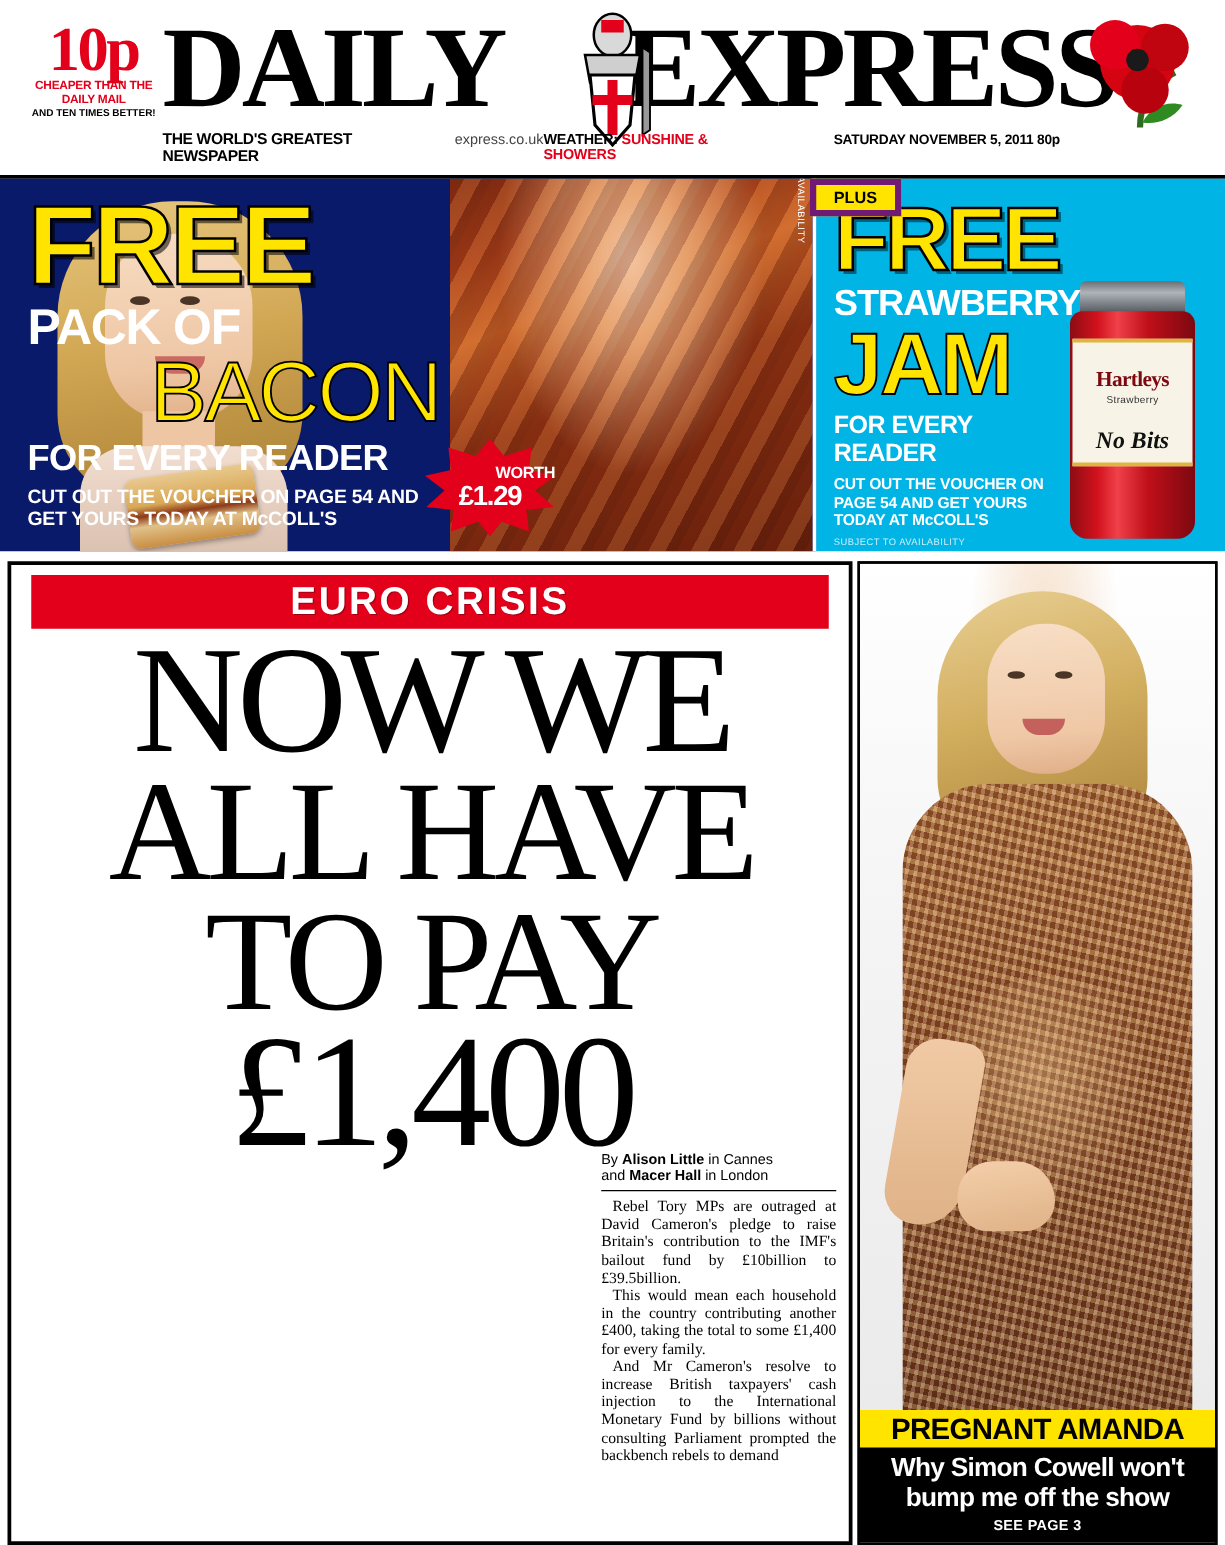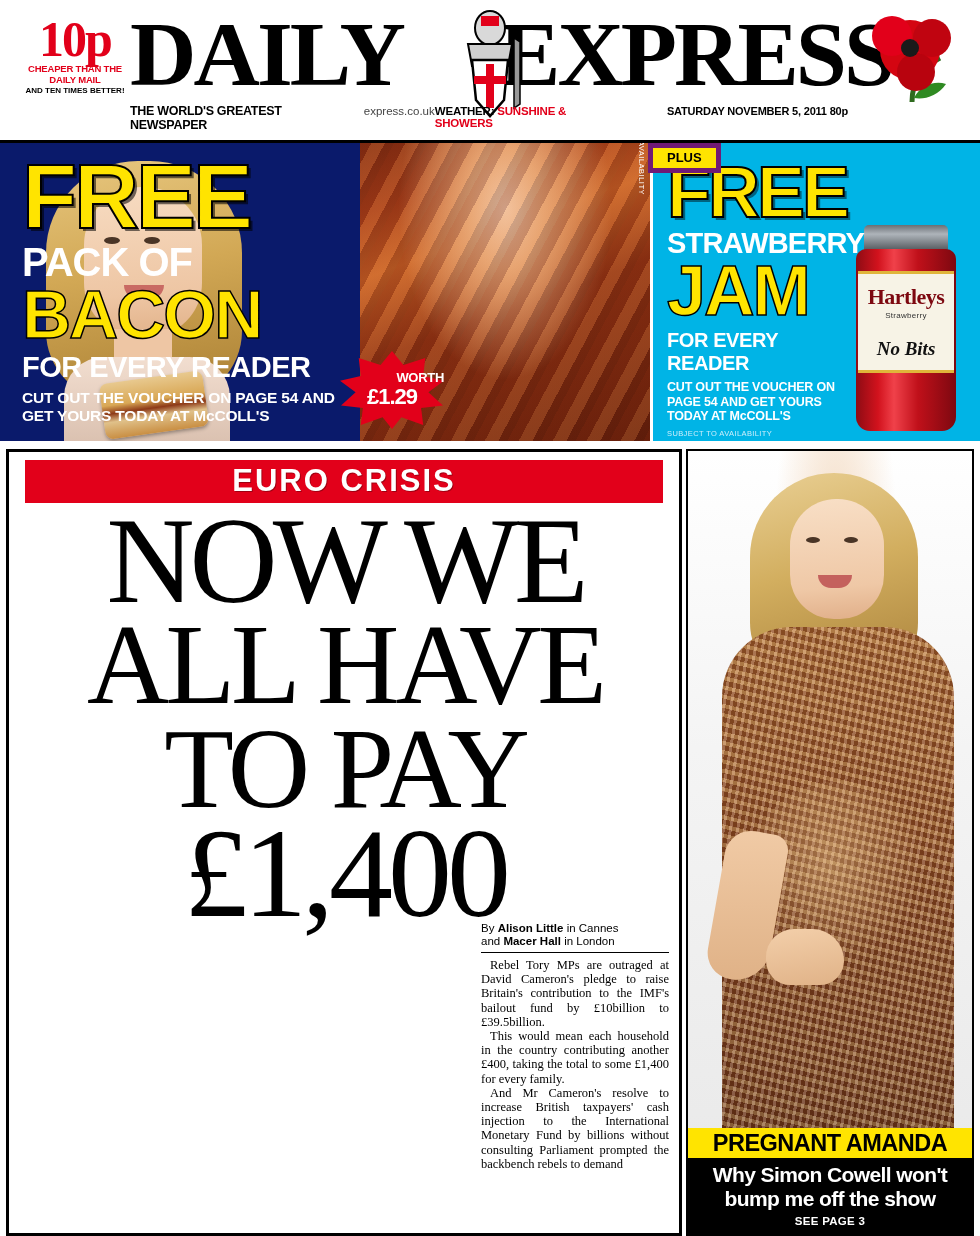--- a/index.html
+++ b/index.html
@@ -228,25 +228,26 @@
   }
   .packof {
     font-weight: bold;
     font-size: 40px;
     line-height: 42px;
     color: #ffffff;
     letter-spacing: -1px;
     margin-top: 4px;
   }
   .bacon-word {
-    font-weight: bold;
+    font-weight: normal;
     font-size: 68px;
     line-height: 62px;
     color: #ffe400;
     letter-spacing: -2px;
+    text-align: right;
     -webkit-text-stroke: 1.5px #000;
   }
   .forevery {
     font-weight: bold;
     font-size: 29px;
     line-height: 32px;
     color: #ffffff;
     letter-spacing: -0.5px;
     margin-top: 6px;
   }
@@ -387,23 +388,23 @@
     position: absolute; left: 8px; top: 46px;
     width: 96px; height: 96px;
     background: #f7f3e6;
     border-top: 3px solid #e0b53a;
     border-bottom: 3px solid #e0b53a;
     text-align: center;
   }
   .jam-jar .brand {
     font-family: "Liberation Serif", serif;
     font-weight: bold;
-    font-size: 22px;
+    font-size: 17px;
     color: #7d0810;
-    margin-top: 10px;
+    margin-top: 20px;
     letter-spacing: -0.5px;
   }
   .jam-jar .flav {
     font-size: 8px;
     color: #333;
     letter-spacing: 0.3px;
     margin-top: 1px;
   }
   .jam-jar .nobits {
     font-family: "Liberation Serif", serif;

